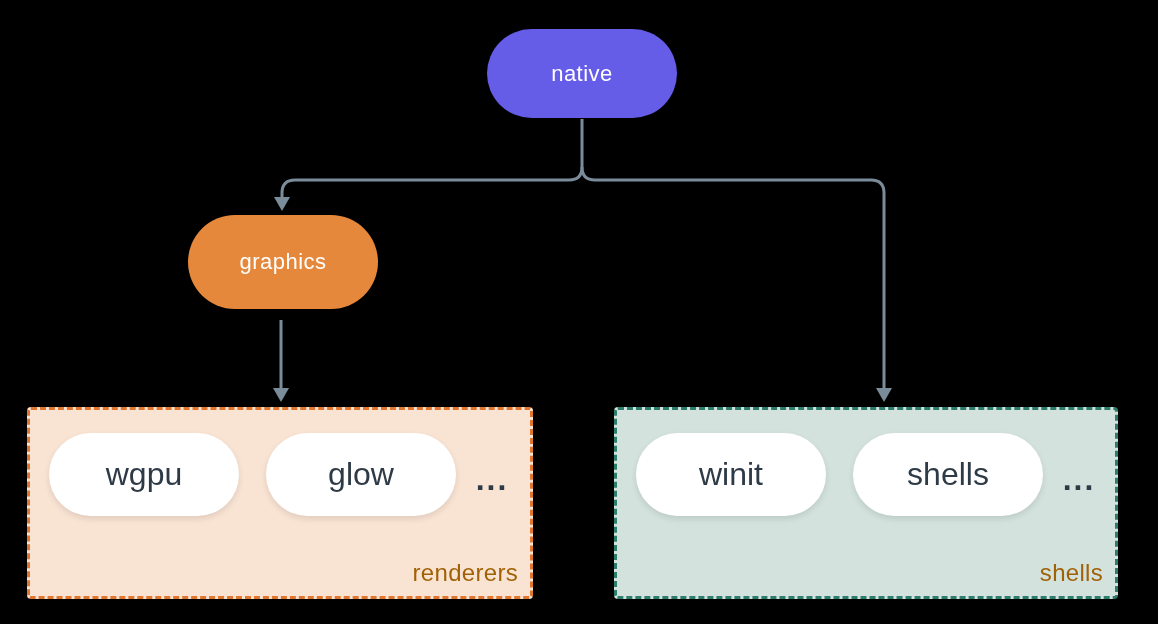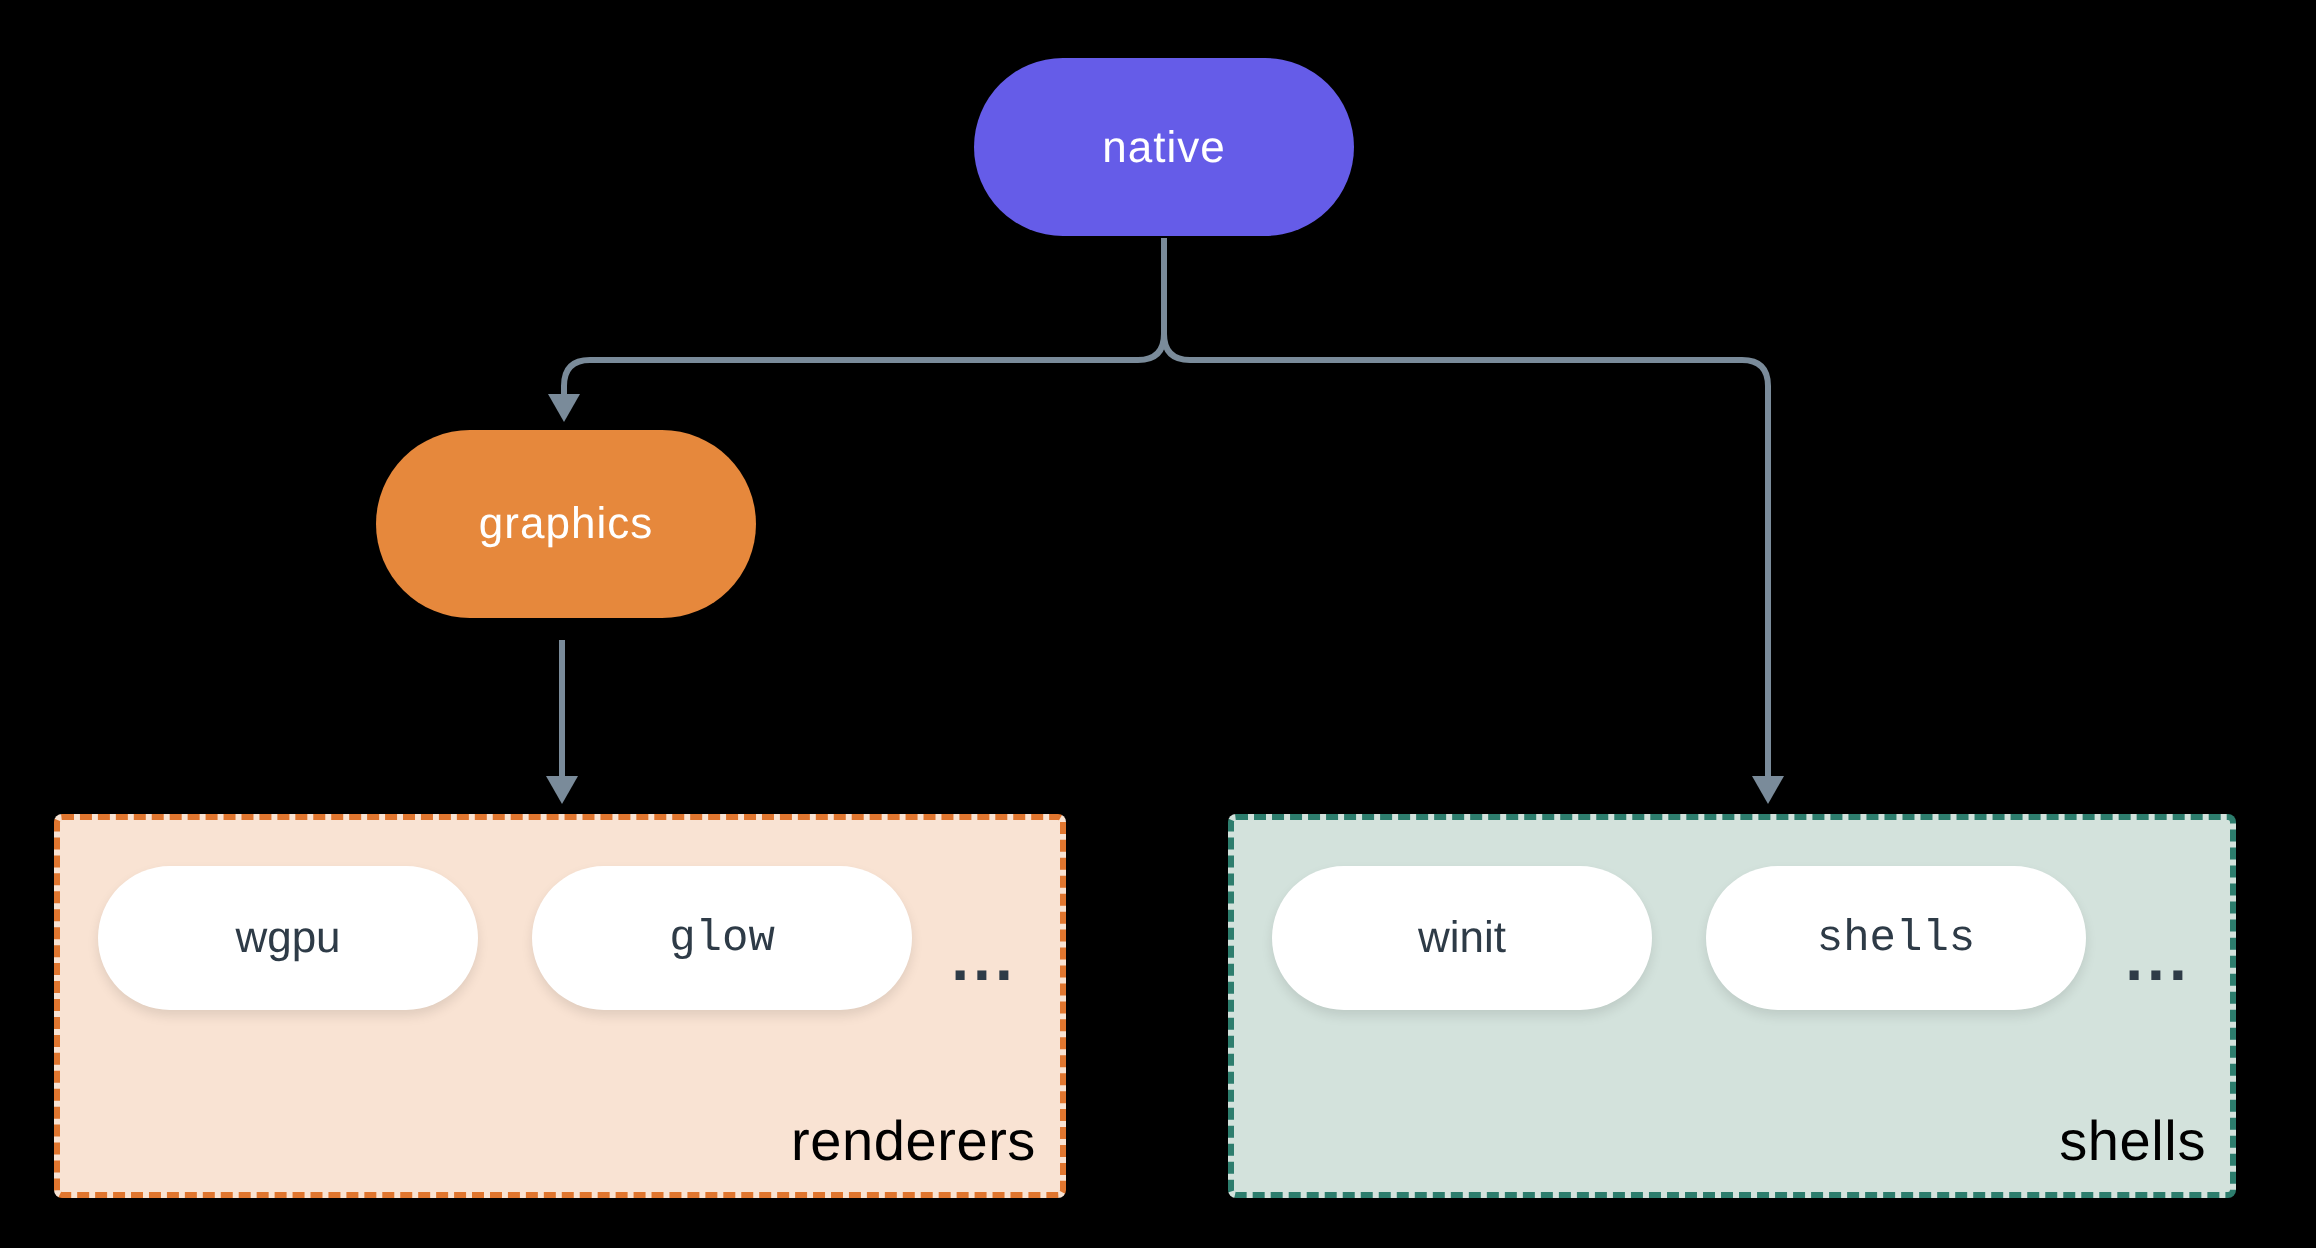--- a/index.html
+++ b/index.html
@@ -58,52 +58,52 @@
   .group-shells {
     left: 614px;
     width: 504px;
     background: #d3e2dc;
     border: 3px dashed #2d7d6d;
   }
   .pill {
     position: absolute;
     top: 23px;
     width: 190px;
-    height: 72px;
+    height: 83px;
     background: #ffffff;
     border-radius: 999px;
     display: flex;
     align-items: center;
     justify-content: center;
-    font-size: 22px;
+    font-size: 32px;
     color: #2e3b47;
     box-shadow: 0 3px 6px rgba(0,0,0,0.10);
   }
   .pill-1 { left: 19px; }
-  .pill-2 { left: 236px; font-family: Liberation Mono, monospace; }
+  .pill-2 { left: 236px; }
   .ellipsis {
     position: absolute;
     top: 23px;
     left: 432px;
     width: 60px;
     height: 92px;
     display: flex;
     align-items: center;
     justify-content: center;
     font-size: 32px;
     font-weight: 700;
     letter-spacing: 2px;
     color: #2e3b47;
   }
   .group-label {
     position: absolute;
     right: 12px;
     bottom: 9px;
-    font-size: 28px;
-    color: #000000;
+    font-size: 24px;
+    color: #a16207;
     letter-spacing: 0.3px;
   }
 </style>
 </head>
 <body>
 
 <div id="canvas">
 
   <svg id="connectors" viewBox="0 0 1158 624" xmlns="http://www.w3.org/2000/svg">
     <g fill="none" stroke-width="3" stroke-linecap="butt" stroke="#7a8b9a">

